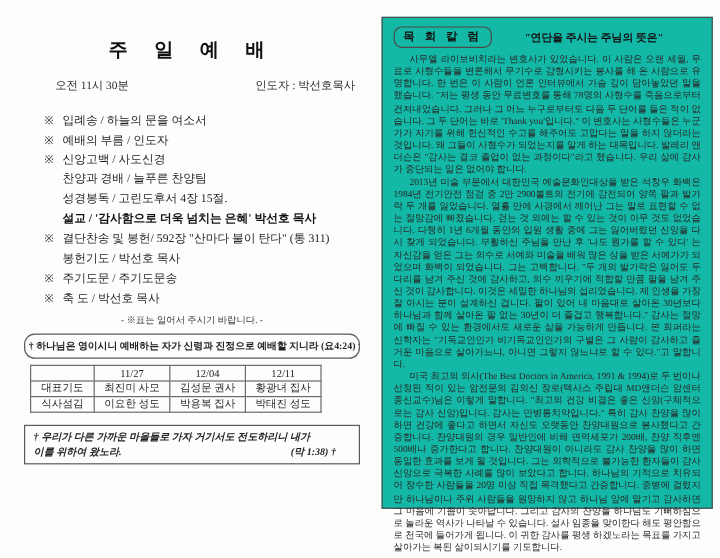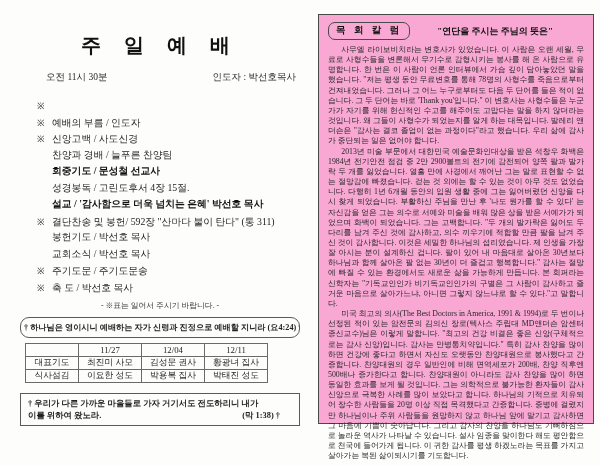--- a/index.html
+++ b/index.html
@@ -3,21 +3,21 @@
 <meta charset="utf-8">
 <style>
   html,body{margin:0;padding:0;}
   body{
     width:600px;height:465px;position:relative;overflow:hidden;
     background:#fdfdfb;color:#1f1f1f;
     font-family:"Liberation Serif","DejaVu Serif",serif;
   }
   
   .left-page{position:absolute;left:20px;top:26px;width:280px;}
-  .lp-title{margin:6px 0 0;text-align:center;font-size:20px;font-weight:bold;
+  .lp-title{margin:6px 0 0;text-align:center;font-size:16px;font-weight:bold;
     letter-spacing:9px;color:#111;}
   .subrow{display:flex;justify-content:space-between;margin-top:12px;
     padding:0 4px 0 26px;font-size:9.5px;color:#2a2a2a;gap:41px;}
   .order-list{list-style:none;margin:15px 0 0;padding:0 0 0 17px;}
   .order-item{display:flex;align-items:baseline;height:16.5px;font-size:9.8px;
     white-space:nowrap;color:#242424;}
   .order-item .marker{width:15px;flex:none;font-size:9px;}
   .order-item.bold .item-text{font-weight:bold;color:#111;}
   .stand-note{margin-top:3px;text-align:center;font-size:7.8px;color:#333;}
   .verse-box{margin-top:6px;border:1px solid #5a5a5a;border-radius:9px;
@@ -25,27 +25,27 @@
     white-space:nowrap;overflow:hidden;}
   .roster-heading{margin-top:17px;font-size:9.5px;color:#2a2a2a;padding-left:4px;}
   .roster-table{margin-top:5px;margin-left:5px;border-collapse:collapse;
     font-size:8.8px;color:#242424;}
   .roster-table td{border:1px solid #6a6a6a;text-align:center;height:12px;
     padding:0 4px;}
   .roster-table .c0{width:44px;text-align:center;}
   .roster-table .c1,.roster-table .c2,.roster-table .c3{width:54px;}
   .mission-box{position:relative;margin-top:10px;border:1px solid #5a5a5a;
     padding:4px 8px 4px 7px;font-size:8.4px;font-weight:bold;line-height:11.5px;
-    color:#222;min-height:22px;}
+    color:#222;min-height:22px;font-style:italic;}
   .mission-box .mref{position:absolute;right:19px;bottom:4px;font-weight:bold;}
   .mission-box .mtext{display:block;width:88%;}
   
   .right-page{position:absolute;left:318px;top:14px;width:276px;height:410px;
     box-sizing:border-box;border:1px solid #4a4a4a;padding:6px 9px 4px;
-    background:#f9a8d4;}
+    background:#14b8a6;}
   .col-header{display:flex;align-items:center;margin:1px 0 5px;}
   .col-label{border:1px solid #4a4a4a;border-radius:7px;padding:1px 7px 2px;
     font-size:9.5px;font-weight:bold;letter-spacing:3px;color:#111;flex:none;}
   .col-title{flex:1;text-align:center;font-size:9px;font-weight:bold;color:#111;
     padding-right:4px;}
   .col-body p{margin:0;text-indent:1.7em;font-size:7.8px;line-height:10.15px;
     text-align:justify;color:#262626;}
 </style>
 </head>
 <body>
@@ -54,56 +54,49 @@
   <h1 class="lp-title">주 일 예 배</h1>
 
   <div class="subrow">
     <span>오전 11시 30분</span>
     <span>인도자 : 박선호목사</span>
   </div>
 
   <ul class="order-list">
     <li class="order-item">
         <span class="marker">※</span>
+        <span class="item-text">입례송 / 하늘의 문을 여소서</span>
       </li>
     <li class="order-item">
         <span class="marker">※</span>
         <span class="item-text">예배의 부름 / 인도자</span>
       </li>
     <li class="order-item">
         <span class="marker">※</span>
         <span class="item-text">신앙고백 / 사도신경</span>
       </li>
     <li class="order-item">
         <span class="marker"></span>
         <span class="item-text">찬양과 경배 / 늘푸른 찬양팀</span>
-      </li>
-    <li class="order-item bold">
-        <span class="marker"></span>
-        <span class="item-text">회중기도 / 문성철 선교사</span>
       </li>
     <li class="order-item">
         <span class="marker"></span>
         <span class="item-text">성경봉독 / 고린도후서 4장 15절.</span>
       </li>
     <li class="order-item bold">
         <span class="marker"></span>
         <span class="item-text">설교 / '감사함으로 더욱 넘치는 은혜' 박선호 목사</span>
       </li>
     <li class="order-item">
         <span class="marker">※</span>
         <span class="item-text">결단찬송 및 봉헌/ 592장 "산마다 불이 탄다" (통 311)</span>
       </li>
     <li class="order-item">
         <span class="marker"></span>
         <span class="item-text">봉헌기도 / 박선호 목사</span>
-      </li>
-    <li class="order-item">
-        <span class="marker"></span>
-        <span class="item-text">교회소식 / 박선호 목사</span>
       </li>
     <li class="order-item">
         <span class="marker">※</span>
         <span class="item-text">주기도문 / 주기도문송</span>
       </li>
     <li class="order-item">
         <span class="marker">※</span>
         <span class="item-text">축 도 / 박선호 목사</span>
       </li>
   </ul>

